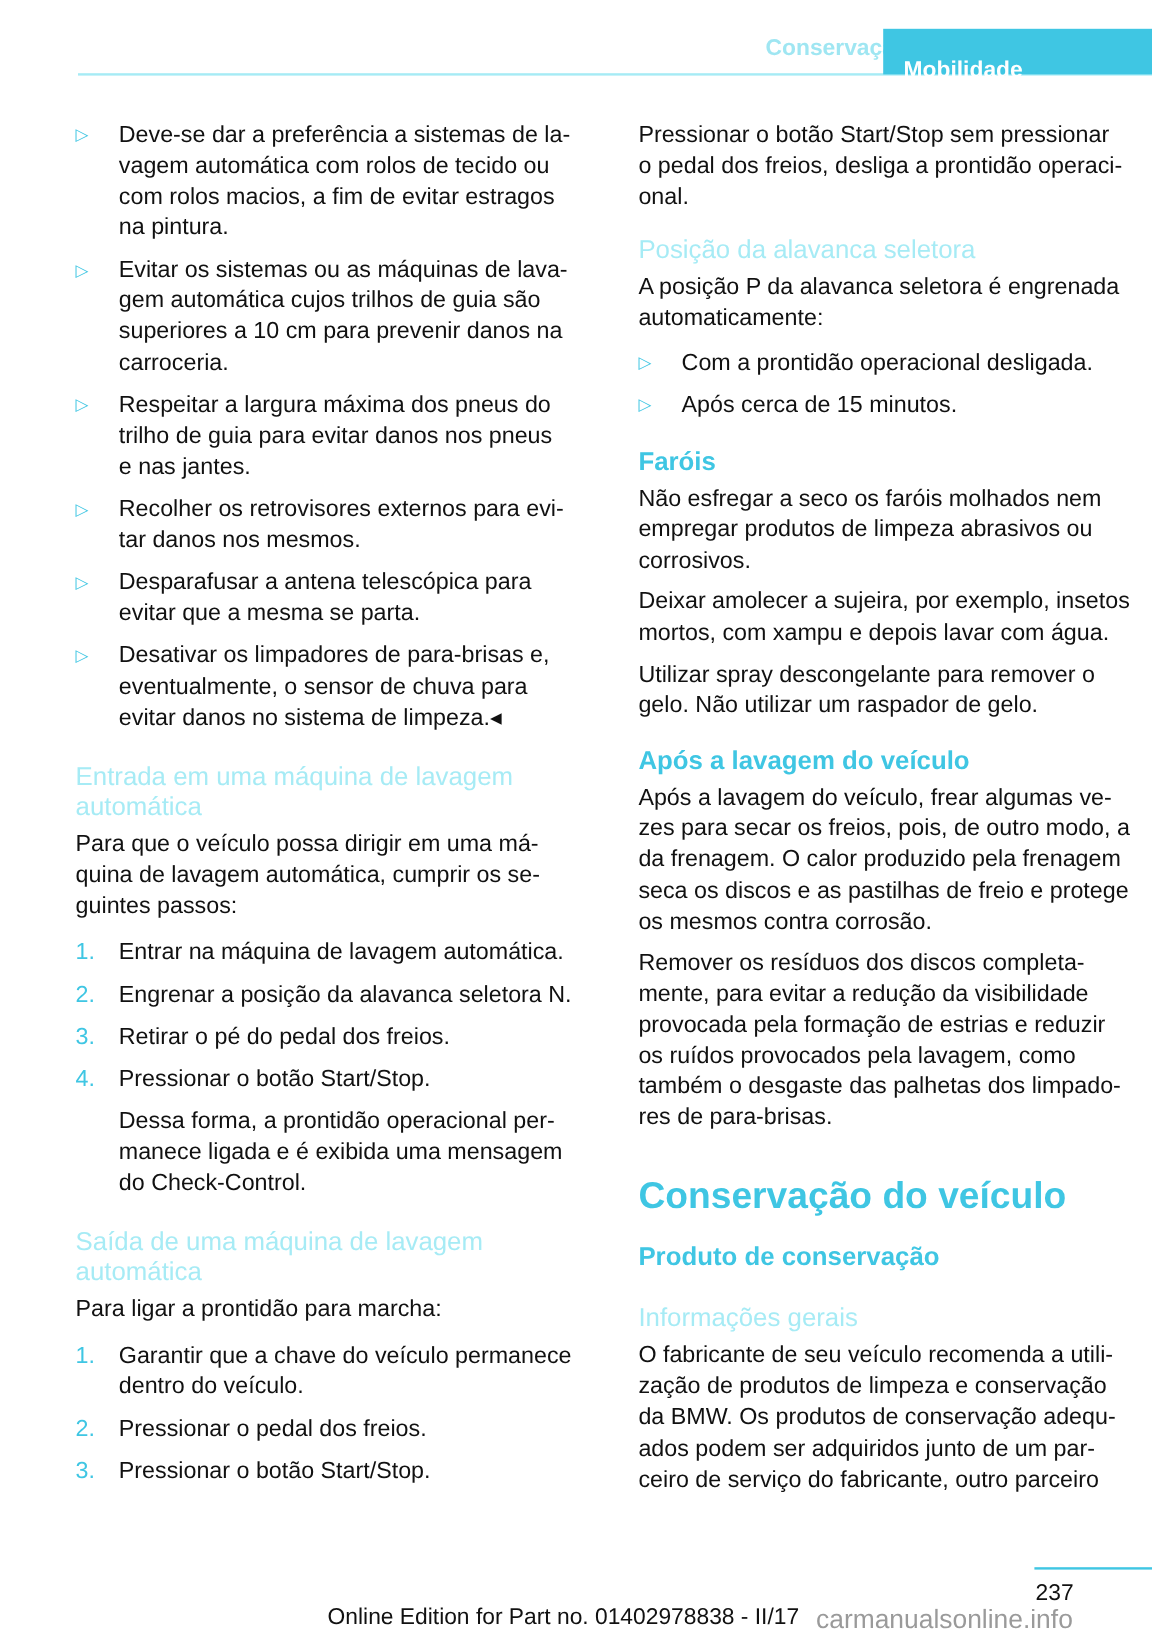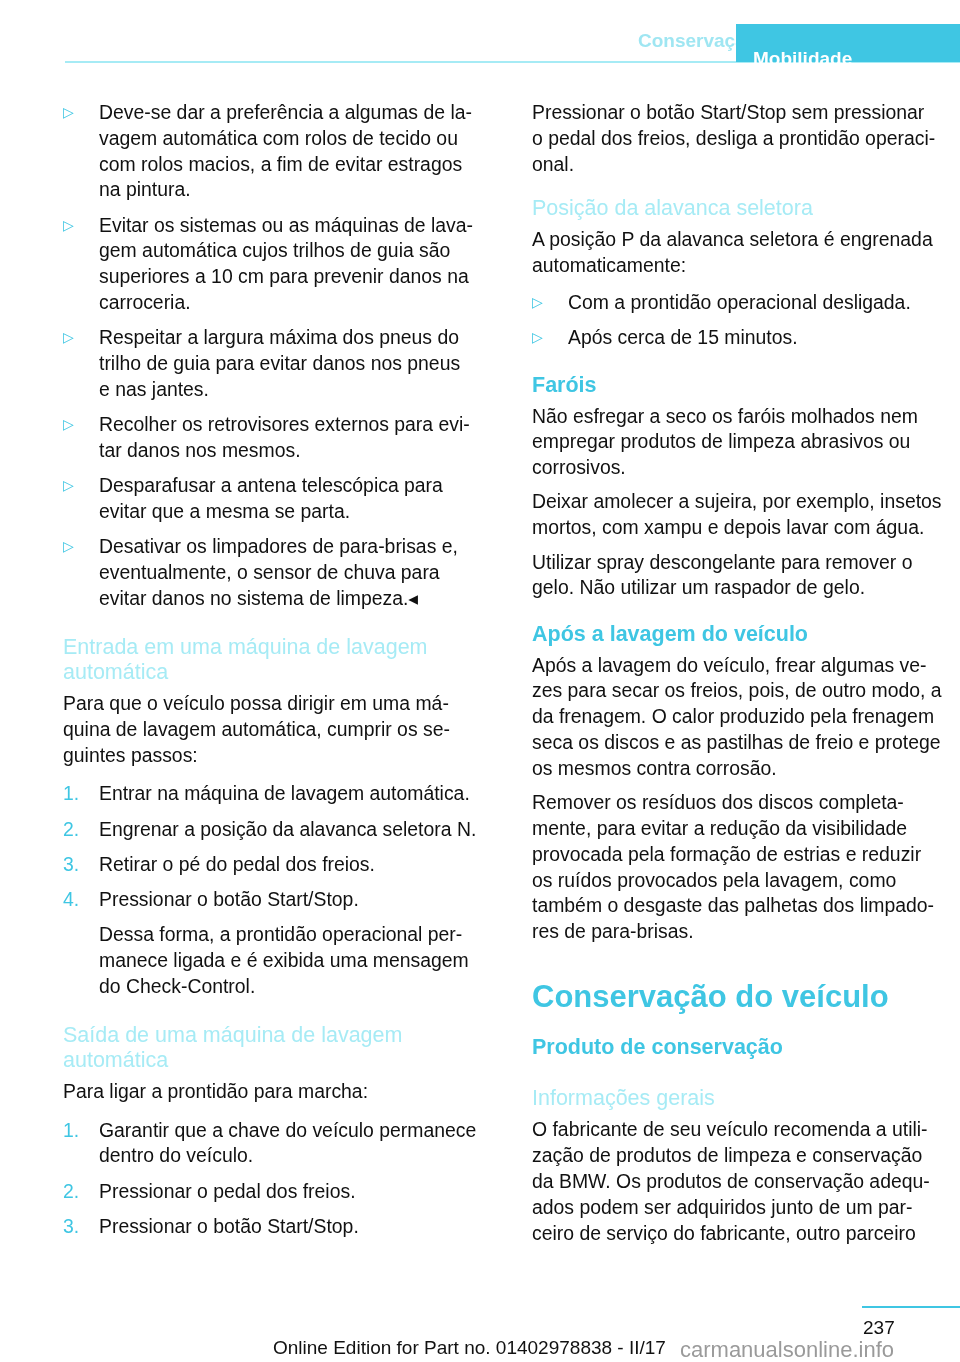--- a/index.html
+++ b/index.html
@@ -30,21 +30,21 @@
 <body>
 
 <div class="hdr-line"></div>
 <div class="tab-inactive">Conservação</div>
 <div class="tab-active">Mobilidade</div>
 
 <div class="col col-left">
   <div>
     <div class="bl">
       <span class="mk">▷</span>
-      <span class="line">Deve-se dar a preferência a algumas de la-</span>
+      <span class="line">Deve-se dar a preferência a sistemas de la-</span>
       <span class="line">vagem automática com rolos de tecido ou</span>
       <span class="line">com rolos macios, a fim de evitar estragos</span>
       <span class="line">na pintura.</span>
     </div>
     <div class="bl">
       <span class="mk">▷</span>
       <span class="line">Evitar os sistemas ou as máquinas de lava-</span>
       <span class="line">gem automática cujos trilhos de guia são</span>
       <span class="line">superiores a 10 cm para prevenir danos na</span>
       <span class="line">carroceria.</span>

